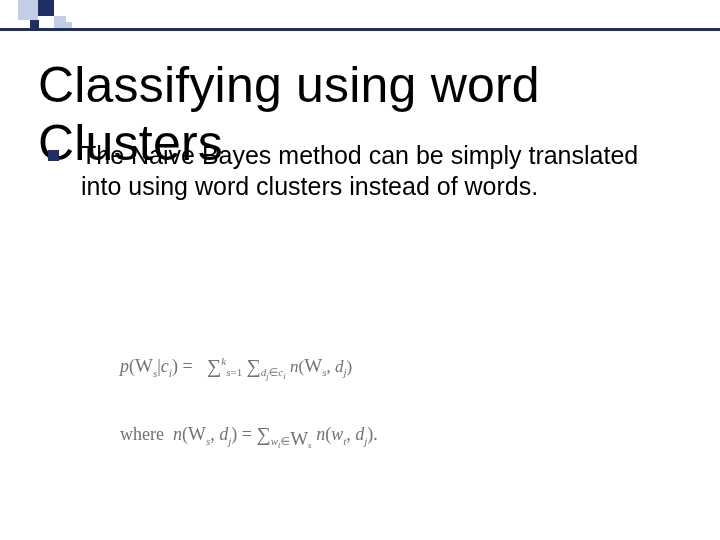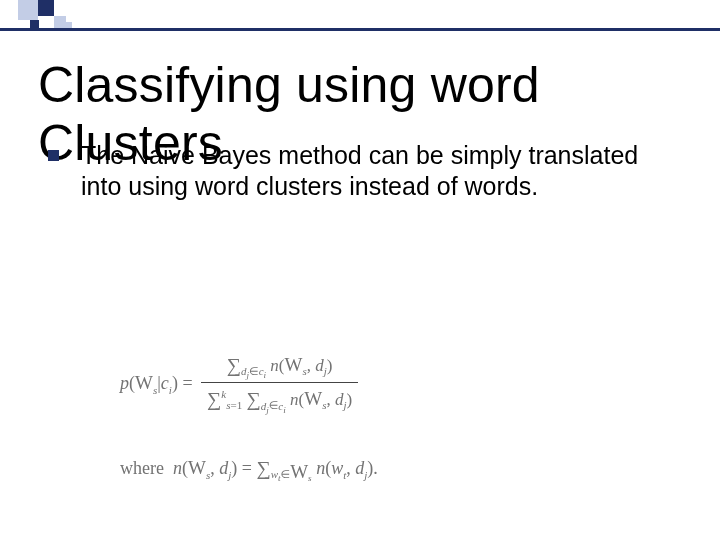--- a/index.html
+++ b/index.html
@@ -112,21 +112,20 @@
   <div class="item">
     <span class="bullet"></span>
     <span class="text">The Naive Bayes method can be simply translated into using word clusters instead of words.</span>
   </div>
 </div>
 
 <div class="formula-block">
   <div class="eq1">
     <span class="lhs"><i>p</i>(<span class="cal">W</span><span class="sub"><i>s</i></span>|<i>c</i><span class="sub"><i>i</i></span>) =</span>
     <span class="frac">
-      <span class="num"><span class="sum">∑</span><span class="sub"><i>d<sub>j</sub></i>∈<i>c<sub>i</sub></i></span> <i>n</i>(<span class="cal">W</span><span class="sub"><i>s</i></span>, <i>d</i><span class="sub"><i>j</i></span>)</span>
       <span class="den"><span class="sum">∑</span><span class="sup"><i>k</i></span><span class="sub"><i>s</i>=1</span> <span class="sum">∑</span><span class="sub"><i>d<sub>j</sub></i>∈<i>c<sub>i</sub></i></span> <i>n</i>(<span class="cal">W</span><span class="sub"><i>s</i></span>, <i>d</i><span class="sub"><i>j</i></span>)</span>
     </span>
   </div>
   <div class="eq2">
     <span>where</span>&nbsp;
     <i>n</i>(<span class="cal">W</span><span class="sub"><i>s</i></span>, <i>d</i><span class="sub"><i>j</i></span>) = <span class="sum">∑</span><span class="sub"><i>w<sub>t</sub></i>∈<span class="cal">W</span><sub><i>s</i></sub></span> <i>n</i>(<i>w</i><span class="sub"><i>t</i></span>, <i>d</i><span class="sub"><i>j</i></span>).
   </div>
 </div>
 
 </body></html>

